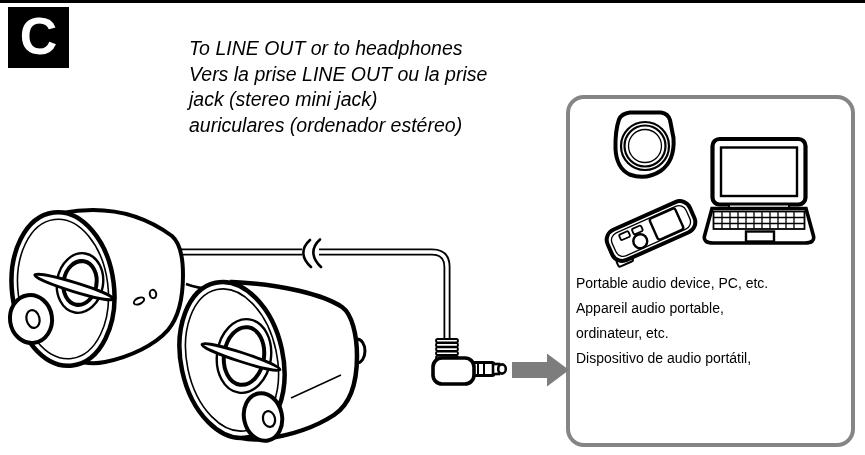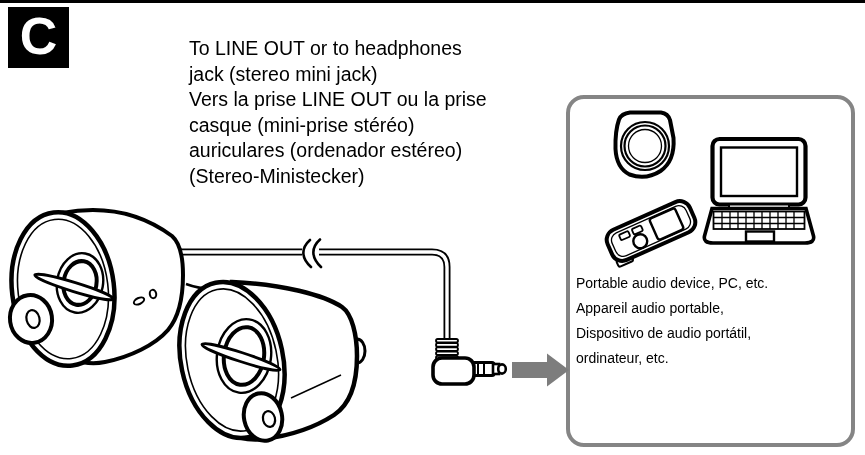--- a/index.html
+++ b/index.html
@@ -8,21 +8,21 @@
     overflow:hidden;font-family:"Liberation Sans","DejaVu Sans",sans-serif;color:#000;
   }
   .topbar{position:absolute;left:0;top:0;width:865px;height:3px;background:var(--line-art,#000);}
   .badge{
     position:absolute;left:8px;top:7px;width:61px;height:61px;background:var(--line-art,#000);
     display:flex;align-items:center;justify-content:center;
   }
   .badge span{color:#fff;font-size:52px;font-weight:700;line-height:1;transform:translateY(-2px);}
   .note{
     position:absolute;left:189px;top:36px;font-size:19.5px;line-height:25.5px;
-    white-space:nowrap;letter-spacing:0px;
+    white-space:nowrap;letter-spacing:0px;font-style:italic;
   }
   .devicebox{
     position:absolute;left:566px;top:95px;width:289px;height:352px;box-sizing:border-box;
     border:4px solid var(--box-border,#858585);border-radius:18px;background:#fff;
   }
   .devicebox-text{
     position:absolute;left:576px;top:271px;font-size:14px;line-height:25px;white-space:nowrap;
   }
   svg.art{position:absolute;left:0;top:0;pointer-events:none;}
   svg.art .ln{stroke:var(--line-art,#000);fill:none;}
@@ -36,34 +36,32 @@
 <div class="canvas">
 
   <div class="topbar"></div>
 
   <div class="badge">
     <span>C</span>
   </div>
 
   <div class="note">
     <div>To LINE OUT or to headphones</div>
+    <div>Vers la prise LINE OUT ou la prise</div>
     <div>jack (stereo mini jack)</div>
-    <div>Vers la prise LINE OUT ou la prise</div>
-    <div>casque (mini-prise stéréo)</div>
     <div>auriculares (ordenador estéreo)</div>
-    <div>(Stereo-Ministecker)</div>
   </div>
 
   <div class="devicebox"></div>
 
   <div class="devicebox-text">
     <div>Portable audio device, PC, etc.</div>
     <div>Appareil audio portable,</div>
+    <div>ordinateur, etc.</div>
     <div>Dispositivo de audio portátil,</div>
-    <div>ordinateur, etc.</div>
   </div>
 
   <svg class="art" width="865" height="455" viewBox="0 0 865 455">
 
     <g>
       <path class="ln" d="M178 252 H432 Q447 252 447 267 V340" stroke-width="7"></path>
       <path d="M178 252 H432 Q447 252 447 267 V340" stroke="#fff" fill="none" stroke-width="3.4"></path>
     </g>
 
     <g>

